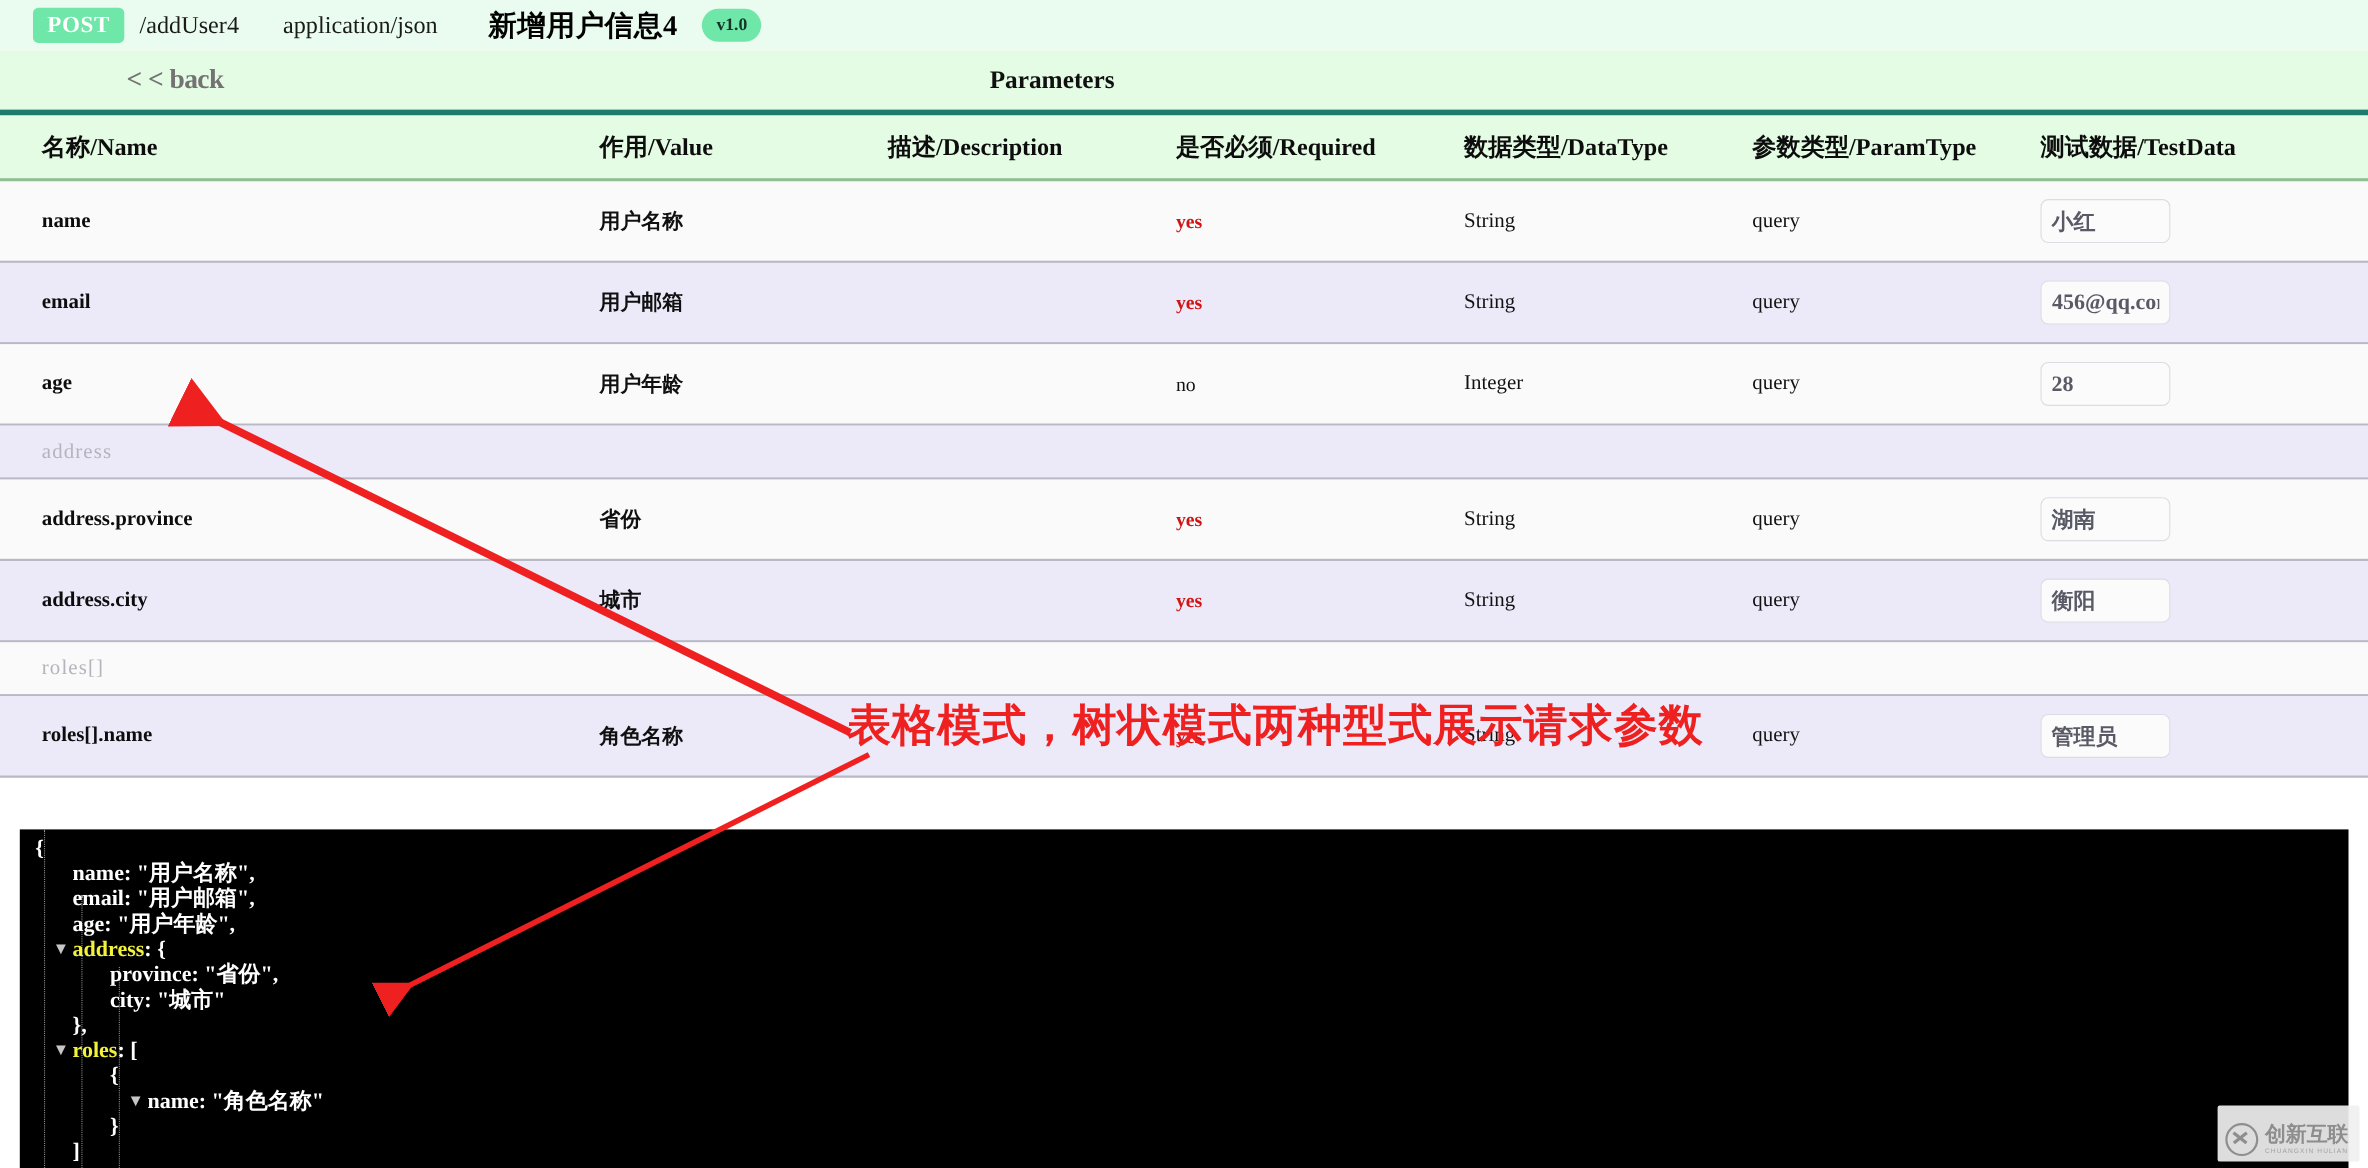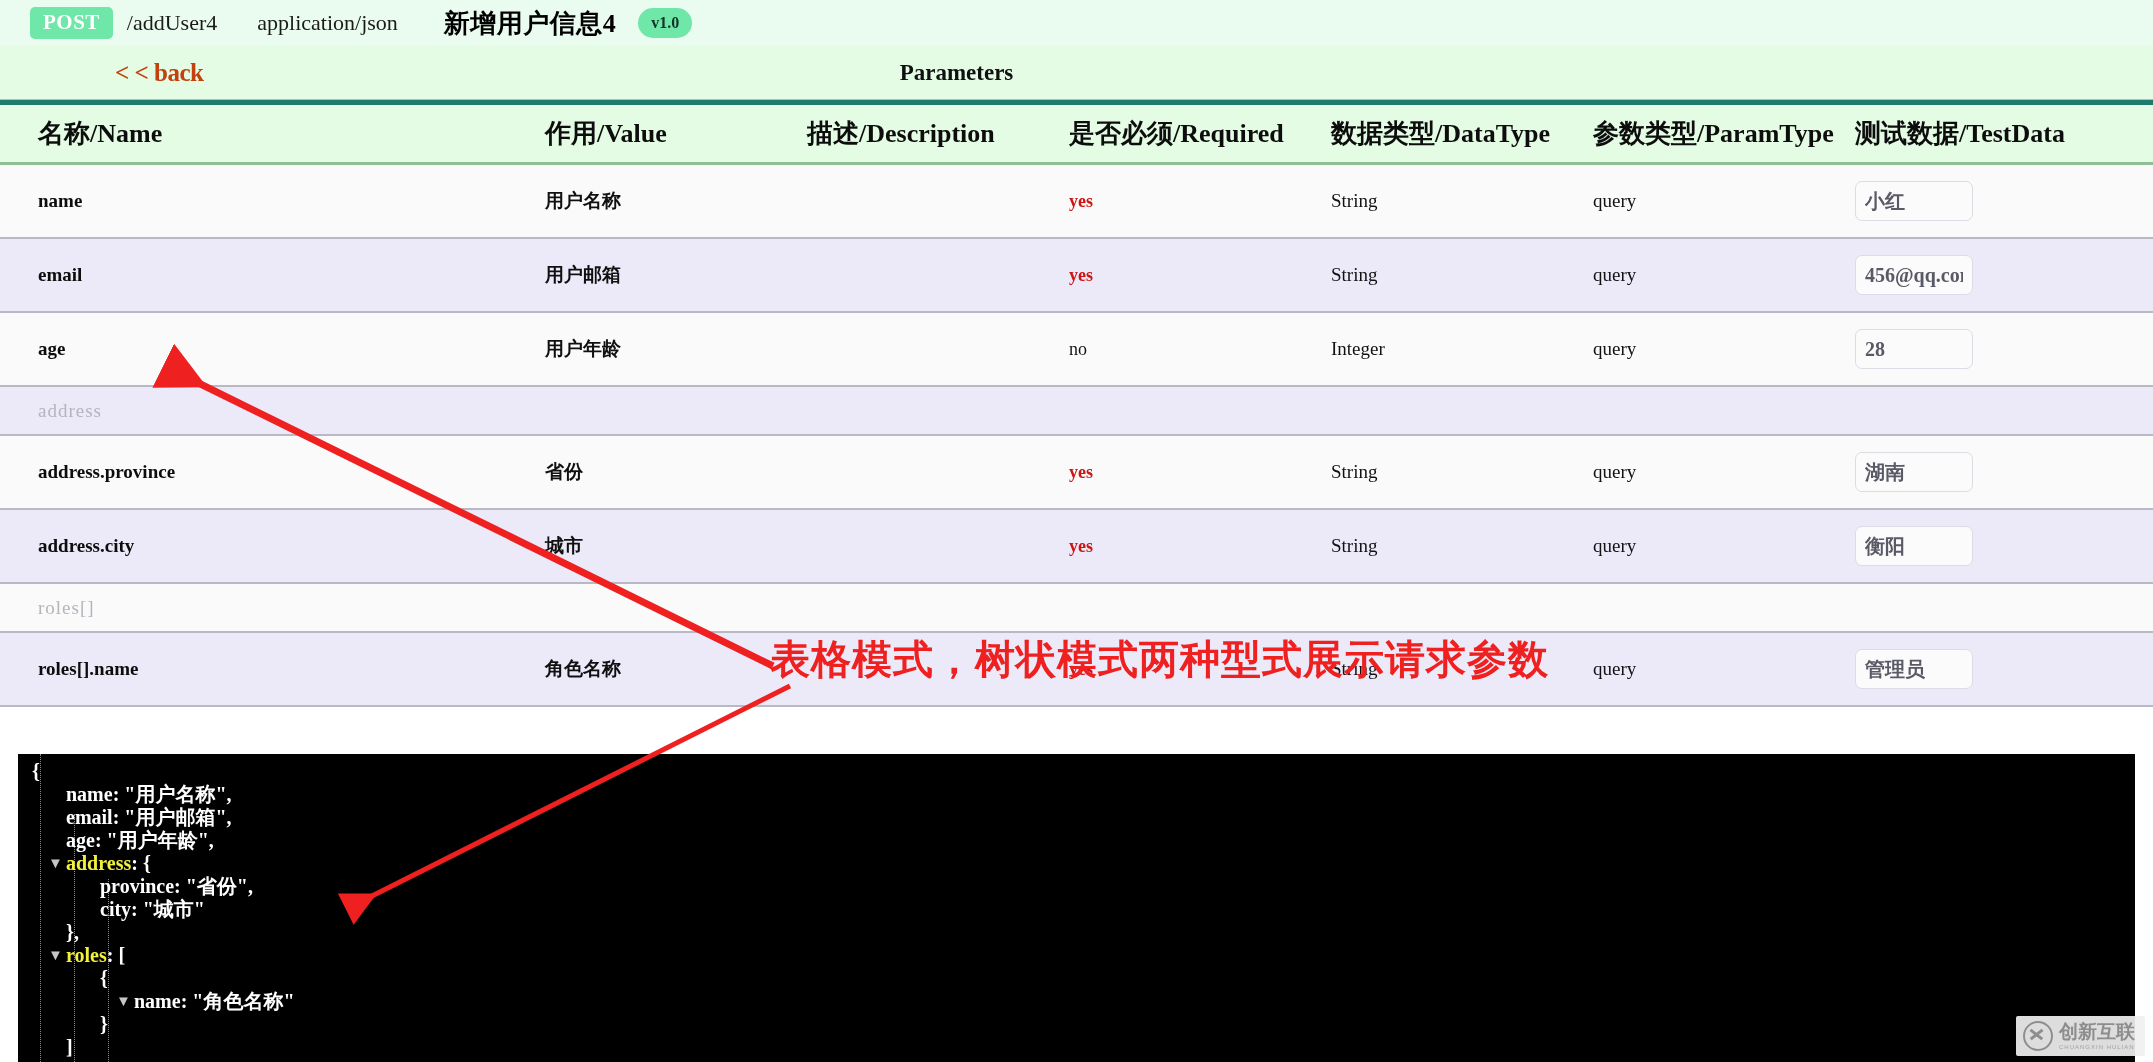--- a/index.html
+++ b/index.html
@@ -69,21 +69,21 @@
   .params-band {
     background: #e4fbe4;
     height: 53px;
     position: relative;
   }
   .back-link {
     position: absolute;
     left: 115px;
     top: 50%;
     transform: translateY(-50%);
-    color: #c2410c;
+    color: #737373;
     font-size: 25px;
     font-weight: bold;
     letter-spacing: -0.5px;
     cursor: pointer;
   }
   .params-title {
     position: absolute;
     left: 0;
     right: 0;
     top: 50%;
@@ -103,21 +103,21 @@
 
   
   .col-head {
     background: #e4fbe4;
     height: 57px;
     display: flex;
     align-items: center;
     border-bottom: 3px solid #8fbf92;
   }
   .col-head .cell {
-    font-size: 26px;
+    font-size: 22px;
     font-weight: bold;
     color: #0d0d0d;
   }
 
   
   .rows { position: relative; }
   .row {
     display: flex;
     align-items: center;
     height: 74px;
@@ -225,21 +225,21 @@
     white-space: nowrap;
     letter-spacing: 1px;
   }
 
   
   .watermark {
     position: absolute;
     right: 8px;
     bottom: 6px;
     background: #f0f0f0;
-    padding: 5px 10px 5px 7px;
+    padding: 16px 10px 5px 7px;
     display: flex;
     align-items: center;
     border-radius: 2px;
     opacity: 0.92;
   }
   .wm-mark {
     width: 26px; height: 26px;
     border: 2px solid #9b9b9b;
     border-radius: 50%;
     position: relative;

